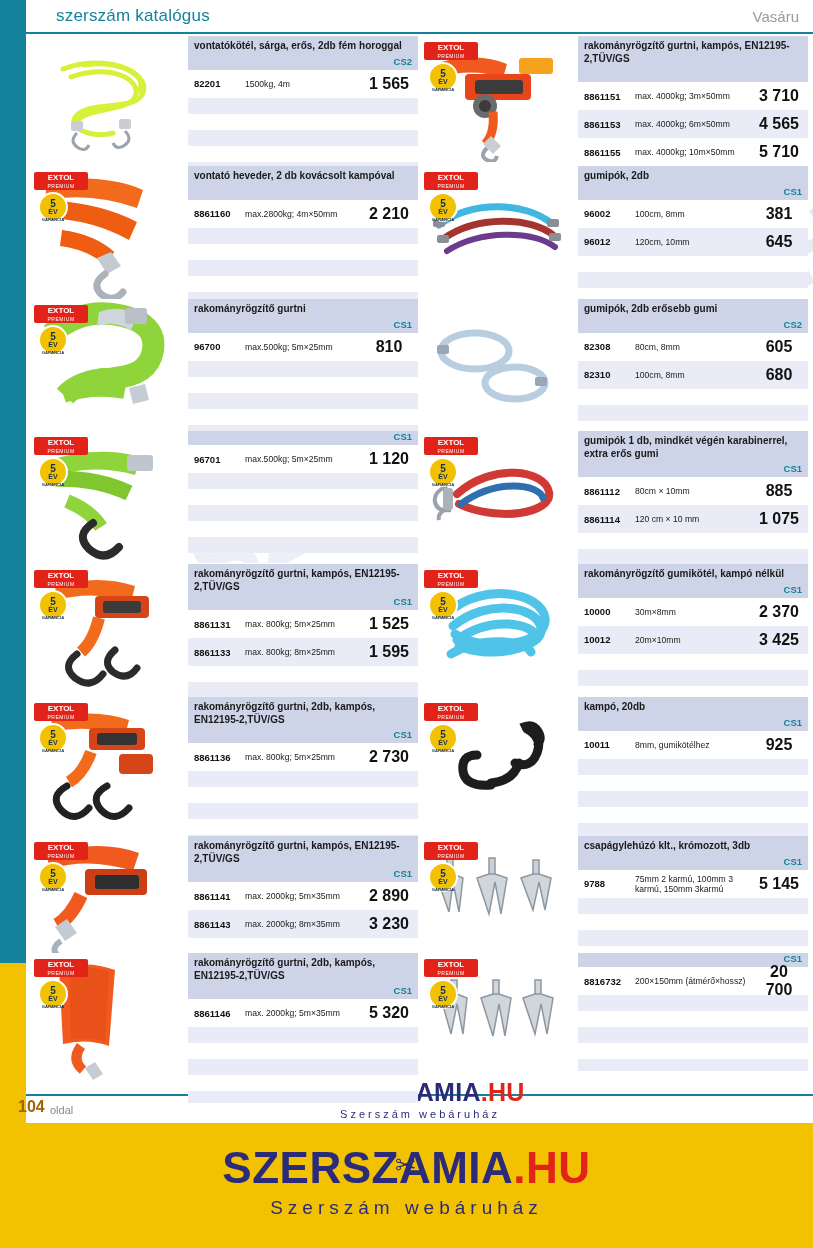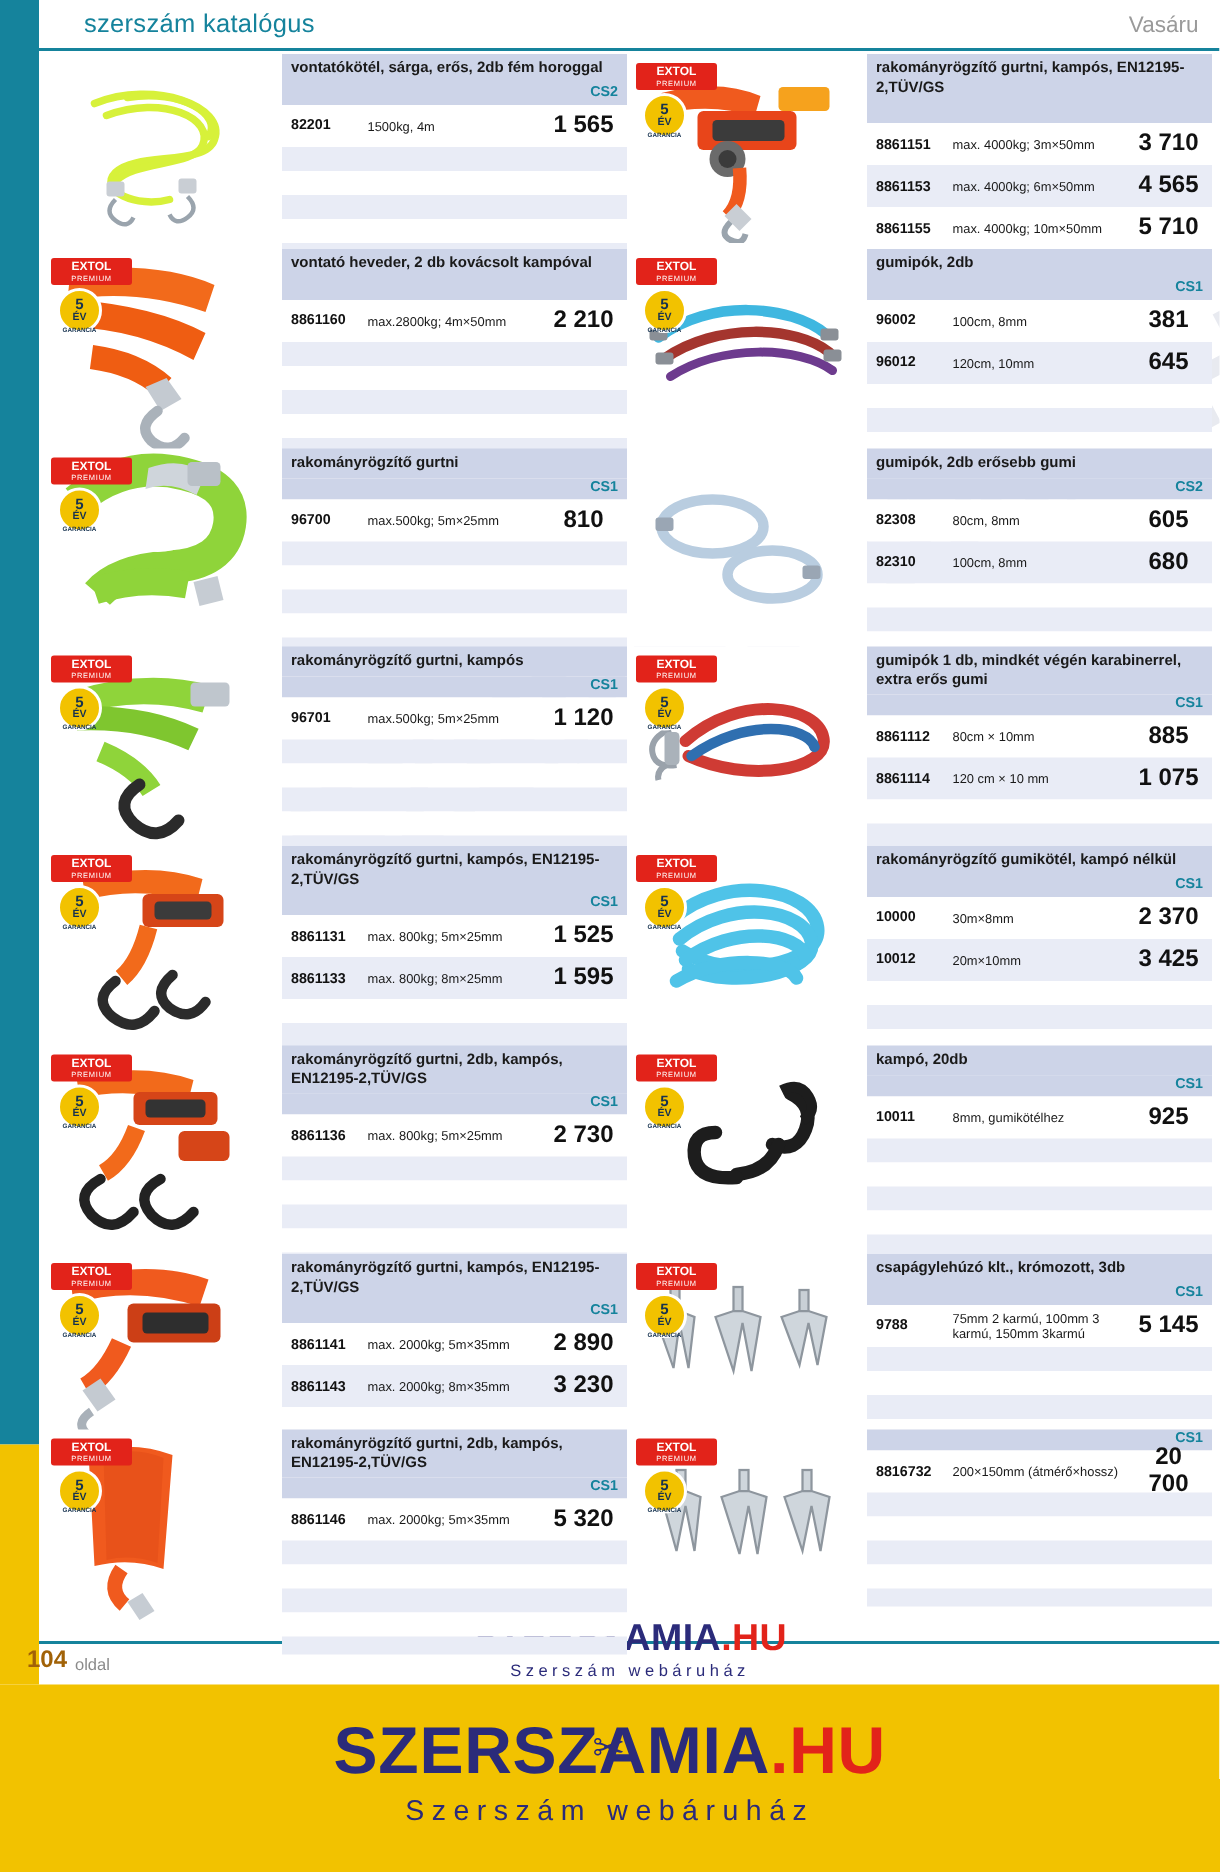--- a/index.html
+++ b/index.html
@@ -410,23 +410,20 @@
     <path d="M18 48 q44 -2 78 14" stroke="#7fc62f" stroke-width="16" fill="none"></path>
     <path d="M34 70 q24 10 34 26" stroke="#8fd43a" stroke-width="14" fill="none"></path>
     <path d="M60 92 q-18 12 -4 26 q16 14 30 -2" stroke="#2b2b2b" stroke-width="8" fill="none" stroke-linecap="round"></path>
     <rect x="94" y="24" width="26" height="16" rx="3" fill="#bfc6cd"></rect>
   </g>
           </svg>
           <div class="badge"><span>EXTOL</span><small>PREMIUM</small></div>
           <div class="badge-round"><b>5</b><span>ÉV</span><small>GARANCIA</small></div>
         </div>
         <div class="info">
-          <div class="title-box">
-            <div class="t">rakományrögzítő gurtni, kampós</div>
-          </div>
           <div class="cs-row">CS1</div>
           <div class="rows">
             <div class="row">
               <span class="code">96701</span>
               <span class="desc">max.500kg; 5m×25mm</span>
               <span class="price">1 120</span>
             </div>
             <div class="filler" style="height: 16px;"></div>
             <div class="filler white" style="height: 16px;"></div>
             <div class="filler" style="height: 16px;"></div>

